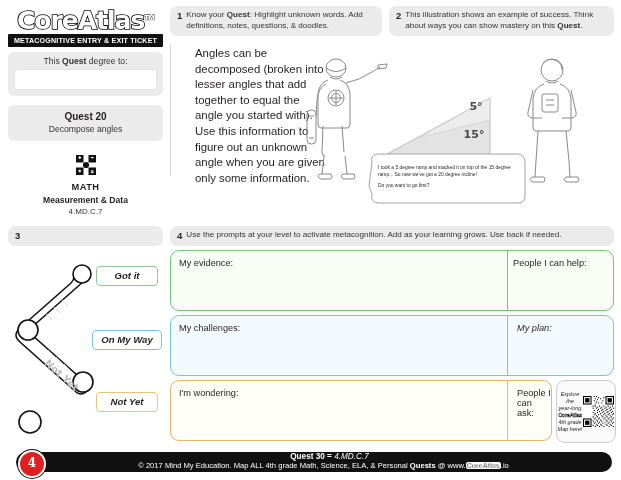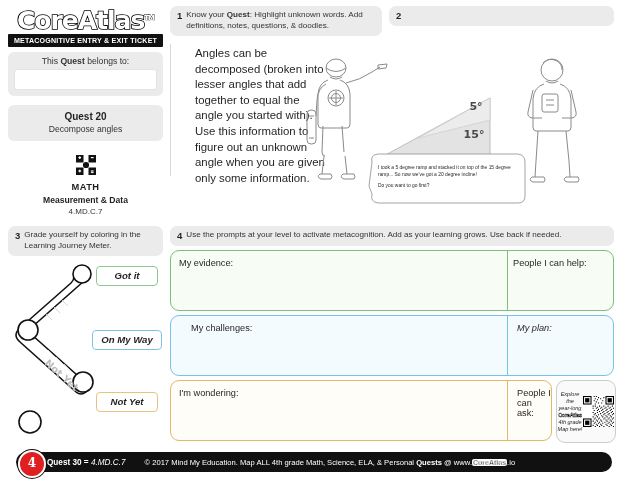--- a/index.html
+++ b/index.html
@@ -73,21 +73,21 @@
       border:1.2px solid #ccc;border-radius:9px;background:#fafafa;
       display:flex;align-items:center;}
   .qrtxt{font-size:5.5px;line-height:7px;font-style:italic;width:26px;
          text-align:center;color:#231f20;}
   .qrtxt .ca{font-style:normal;font-weight:bold;font-size:5.4px;
              -webkit-text-stroke:.35px #000;color:#fff;letter-spacing:-.2px;}
 
   
   .footer{position:absolute;left:16px;top:452px;width:596px;height:20px;
           background:#111;border-radius:10px;color:#fff;display:flex;
-          align-items:center;}
+          align-items:center;flex-direction:column;}
   .badge{position:absolute;left:18px;top:450px;width:24px;height:24px;border-radius:50%;
          background:#e02020;border:2px solid #fff;box-shadow:0 0 0 1px #111;
          color:#fff;font-weight:bold;font-size:12px;text-align:center;line-height:22px;
          font-family:"DejaVu Serif",serif;}
   .f-quest{font-size:8.2px;font-weight:bold;margin-left:31px;}
   .f-quest .code{font-weight:normal;font-style:italic;}
   .f-copy{font-size:7.6px;margin-left:19px;}
   .f-copy .ca2{font-weight:bold;-webkit-text-stroke:.35px #fff;color:#111;
                background:#fff;border-radius:2px;padding:0 1px;font-size:7px;}
 </style>
@@ -97,21 +97,21 @@
 <div class="page">
 
   <div class="left">
 
     <div class="logo-wrap">
       <span class="logo"><span>CoreAtlas</span><span class="tm">TM</span></span>
     </div>
     <div class="logobar">METACOGNITIVE ENTRY &amp; EXIT TICKET</div>
 
     <div class="belongs">
-      <div class="lbl"><span>This </span><b>Quest</b><span> belongs to:</span></div>
+      <div class="lbl"><span>This </span><b>Quest</b><span> degree to:</span></div>
       <div class="namebox"></div>
     </div>
 
     <div class="questbox">
       <div class="q-t">Quest 20</div>
       <div class="q-s">Decompose angles</div>
     </div>
 
     <div class="subject">
       <svg width="20" height="20" viewBox="0 0 20 20">
@@ -134,25 +134,25 @@
     </div>
   </div>
 
   <div class="sbox gray-panel" id="step1">
     <div class="stepnum">1</div>
     <div class="steptxt"><span>Know your </span><b>Quest</b><span>: Highlight unknown words. Add definitions, notes, questions, &amp; doodles.</span></div>
   </div>
 
   <div class="sbox gray-panel" id="step2">
     <div class="stepnum">2</div>
+    <div class="steptxt"><span>This illustration shows an example of success. Think about ways you can show mastery on this </span><b>Quest</b><span>.</span></div>
   </div>
 
   <div class="sbox gray-panel" id="step3">
     <div class="stepnum">3</div>
-    <div class="steptxt">Grade yourself by coloring in the Learning Journey Meter.</div>
   </div>
 
   <div class="sbox gray-panel" id="step4">
     <div class="stepnum">4</div>
     <div class="steptxt">Use the prompts at your level to activate metacognition. Add as your learning grows. Use back if needed.</div>
   </div>
 
   <div class="vline"></div>
   <div class="prompt">Angles can be decomposed (broken into lesser angles that add together to equal the angle you started with). Use this information to figure out an unknown angle when you are given only some information.</div>
 
@@ -232,21 +232,21 @@
   </div>
 
   <div class="rowbox" id="r1">
     <div class="cellsplit" style="left:336px;background:#7ac17a;"></div>
     <div class="celllabel" style="left:8px;top:7px;">My evidence:</div>
     <div class="celllabel" style="left:342px;top:7px;">People I can help:</div>
   </div>
 
   <div class="rowbox" id="r2">
     <div class="cellsplit" style="left:336px;background:#76c3e6;"></div>
-    <div class="celllabel" style="left:20px;top:7px;">My challenges:</div>
+    <div class="celllabel" style="left:8px;top:7px;">My challenges:</div>
     <div class="celllabel" style="left:346px;top:7px;font-style:italic;">My plan:</div>
   </div>
 
   <div class="rowbox" id="r3">
     <div class="cellsplit" style="left:336px;background:#e0b96a;"></div>
     <div class="celllabel" style="left:8px;top:7px;">I'm wondering:</div>
     <div class="celllabel" style="left:346px;top:7px;">People I can ask:</div>
   </div>
 
   <div class="qr">

